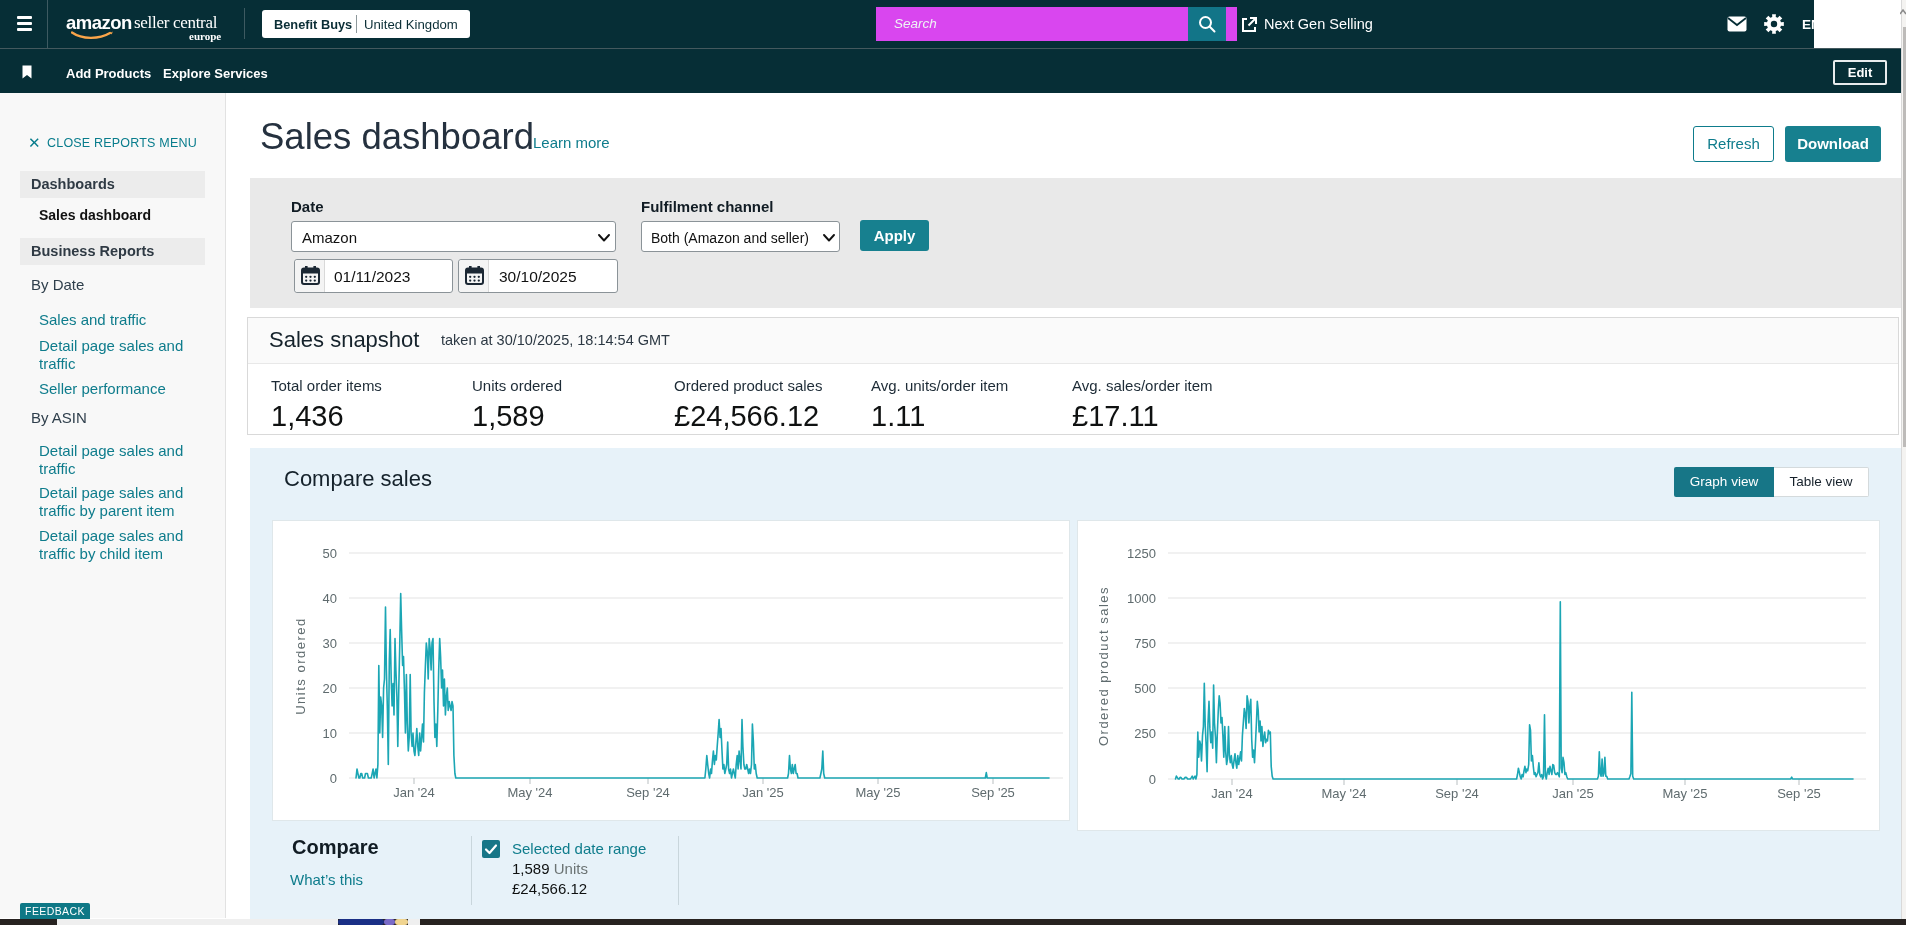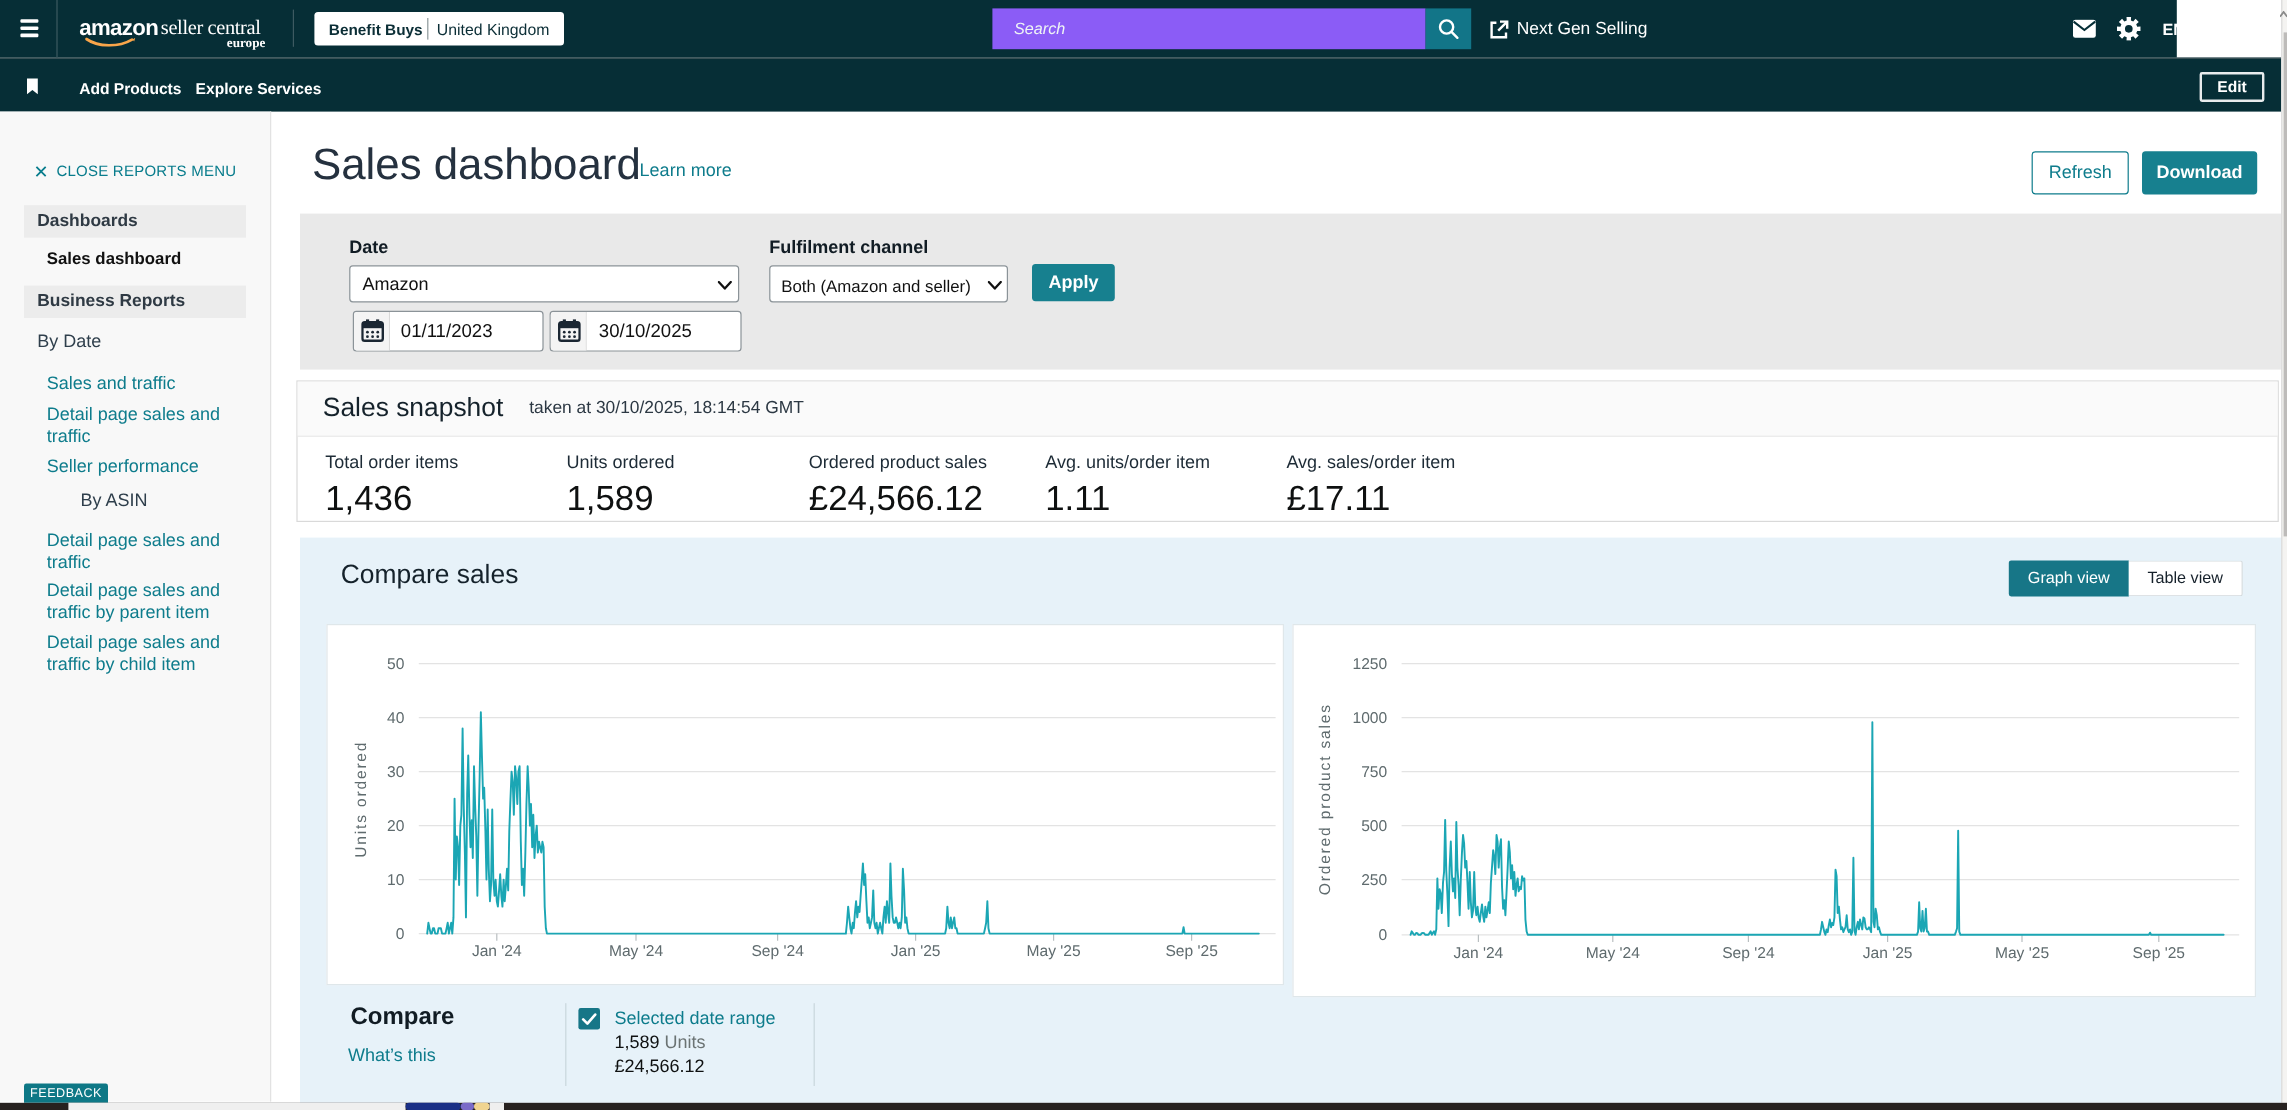--- a/index.html
+++ b/index.html
@@ -11,21 +11,21 @@
 #topbar .vsep1 { left:47px; top:0; width:1px; height:48px; background:#3d5a61; }
 #topbar .vsep2 { left:244px; top:8px; width:1px; height:31px; background:#3d5a61; }
 .hambar { left:17px; width:15px; height:3px; background:#fff; border-radius:1px; }
 #logo-amazon { left:66px; top:12px; color:#fff; font-size:18.5px; font-weight:bold; letter-spacing:-0.5px; }
 #logo-seller { left:134px; top:12.5px; color:#fff; font-size:17px; letter-spacing:-0.3px; font-family:"Liberation Serif",serif; }
 #logo-europe { left:189px; top:30px; color:#fff; font-size:11px; font-weight:bold; font-family:"Liberation Serif",serif; }
 #bb-btn { left:262px; top:10px; width:208px; height:28px; background:#fff; border-radius:3px; }
 #bb-btn .b1 { left:12px; top:6.5px; font-size:12.8px; font-weight:bold; color:#0b2e36; }
 #bb-btn .sep { left:94px; top:5px; width:1px; height:18px; background:#8d989b; }
 #bb-btn .b2 { left:102px; top:6.5px; font-size:13.2px; color:#0b2e36; }
-#search { left:827px; top:7px; width:361px; height:34px; background:#8b5cf6; }
+#search { left:876px; top:7px; width:361px; height:34px; background:#d946ef; }
 #search .ph { left:18px; top:9px; font-size:13.5px; font-style:italic; color:#eef4f5; }
 #search-btn { left:1188px; top:7px; width:38px; height:34px; background:#127588; }
 .topright { color:#ffffff; font-size:13.5px; font-weight:bold; top:17px; }
 #ngs-text { left:1264px; top:16px; color:#fff; font-size:14.5px; }
 
 
 #navbar2 { left:0; top:48px; width:1901px; height:45px; background:#062e36; border-top:1px solid #44595e; }
 #navbar2 .navlink { top:16.5px; color:#fff; font-size:13px; font-weight:bold; }
 #edit-btn { left:1833px; top:11px; width:54px; height:25px; border:2px solid #e8eced; border-radius:2px; color:#fff; font-size:13px; font-weight:bold; text-align:center; line-height:21px; }
 
@@ -149,21 +149,21 @@
   <div class="abs" id="sidebar"></div>
   <div class="abs" id="close-x">✕</div>
   <div class="abs" id="close-txt">CLOSE REPORTS MENU</div>
   <div class="abs side-hdr" style="top:171px;">Dashboards</div>
   <div class="abs side-bold" style="top:207px;">Sales dashboard</div>
   <div class="abs side-hdr" style="top:238px;">Business Reports</div>
   <div class="abs side-plain" style="top:276px;">By Date</div>
   <div class="abs side-link" style="top:311px;">Sales and traffic</div>
   <div class="abs side-link" style="top:337px;">Detail page sales and<br>traffic</div>
   <div class="abs side-link" style="top:380px;">Seller performance</div>
-  <div class="abs side-plain" style="top:409px;margin-left:36px;">By ASIN</div>
+  <div class="abs side-plain" style="top:409px;">By ASIN</div>
   <div class="abs side-link" style="top:442px;">Detail page sales and<br>traffic</div>
   <div class="abs side-link" style="top:484px;">Detail page sales and<br>traffic by parent item</div>
   <div class="abs side-link" style="top:527px;">Detail page sales and<br>traffic by child item</div>
 
   <div class="abs" id="h1">Sales dashboard</div>
   <div class="abs" id="learnmore">Learn more</div>
   <div class="abs" id="refresh-btn">Refresh</div>
   <div class="abs" id="download-btn">Download</div>
 
   <div class="abs" id="filter">

